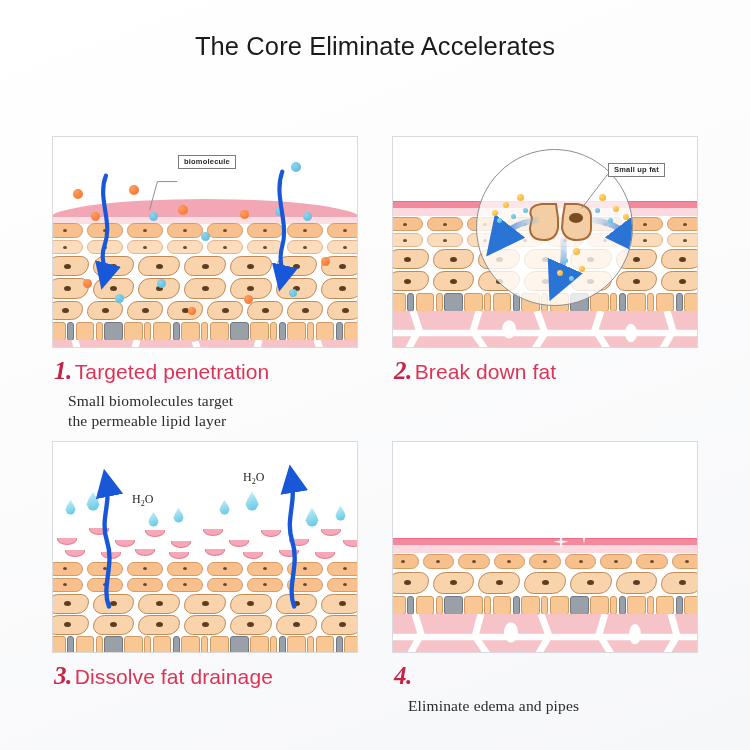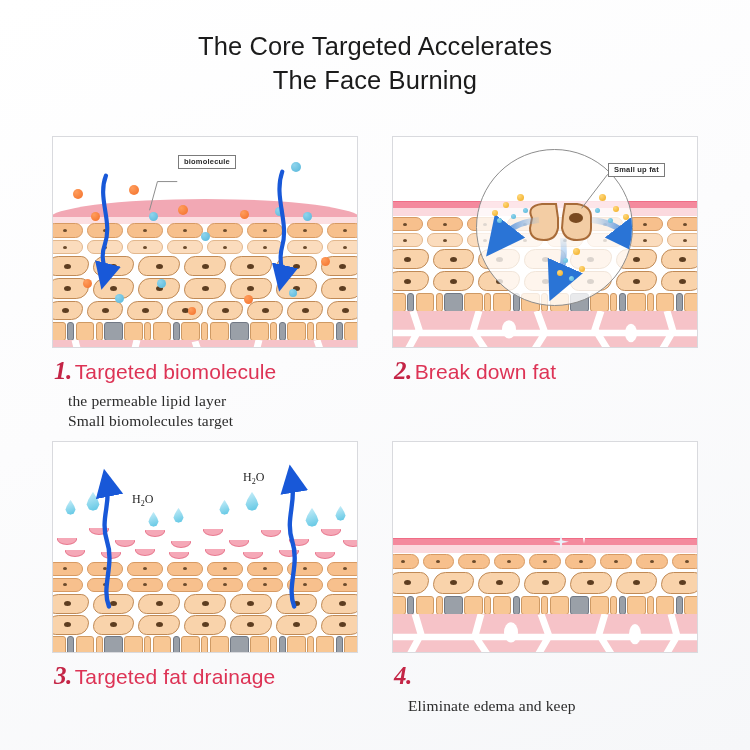--- a/index.html
+++ b/index.html
@@ -204,22 +204,21 @@
     padding-top: 6px;
     letter-spacing: 0.15px;
   }
   .sub .l { display: block; white-space: nowrap; }
   .sub.tight { padding-top: 5px; }
 </style>
 </head>
 <body>
 
 <div class="title">
-  <span class="ln">The Core Targeted Accelerates</span>
-  <span class="ln">The Face Burning</span>
+  <span class="ln">The Core Eliminate Accelerates</span>
 </div>
 
 <div class="grid">
 
   <div class="card">
     <div class="figure">
       <div class="stage">
 
         <div class="surface-band" style="top:62px;"></div>
         <div class="band-pale" style="top:80px;height:7px;"></div>
@@ -337,25 +336,25 @@
         <svg class="leader" style="left:0;top:0;width:100%;height:100%;" viewBox="0 0 306 212" aria-hidden="true">
           <path d="M97 74 L105 45 L125 45"></path>
         </svg>
         <span class="callout" style="left:125px;top:18px;">biomolecule</span>
       </div>
     </div>
 
     <div class="caption">
       <div class="headline">
         <span class="num">1.</span>
-        <span class="htext">Targeted biomolecule</span>
+        <span class="htext">Targeted penetration</span>
       </div>
       <div class="sub">
+        <span class="l">Small biomolecules target</span>
         <span class="l">the permeable lipid layer</span>
-        <span class="l">Small biomolecules target</span>
       </div>
     </div>
   </div>
 
   <div class="card">
     <div class="figure">
       <div class="stage">
         <div class="surface-flat" style="top:64px;"></div>
 
         <div class="cellrow" style="top:80px;height:14px;">
@@ -605,21 +604,21 @@
           </defs>
           <path d="M56 166 C48 146, 62 124, 54 100 C47 78, 58 62, 54 42" stroke="#1858d8" stroke-width="4.4" fill="none" stroke-linecap="round" marker-end="url(#ah3)"></path>
           <path d="M243 166 C235 146, 249 124, 241 100 C234 78, 245 62, 241 38" stroke="#1858d8" stroke-width="4.4" fill="none" stroke-linecap="round" marker-end="url(#ah3)"></path>
         </svg>
       </div>
     </div>
 
     <div class="caption">
       <div class="headline">
         <span class="num">3.</span>
-        <span class="htext">Targeted fat drainage</span>
+        <span class="htext">Dissolve fat drainage</span>
       </div>
     </div>
   </div>
 
   <div class="card">
     <div class="figure">
       <div class="stage">
         <div class="surface-flat" style="top:96px;"></div>
 
         <div class="cellrow" style="top:112px;height:15px;">
@@ -679,18 +678,18 @@
         <span class="sparkle" style="left:178px;top:76px;width:26px;height:26px;"></span>
         <span class="sparkle tint" style="left:160px;top:92px;width:16px;height:16px;"></span>
       </div>
     </div>
 
     <div class="caption">
       <div class="headline">
         <span class="num">4.</span>
       </div>
       <div class="sub">
-        <span class="l">Eliminate edema and keep</span>
+        <span class="l">Eliminate edema and pipes</span>
       </div>
     </div>
   </div>
 
 </div>
 
 </body></html>

